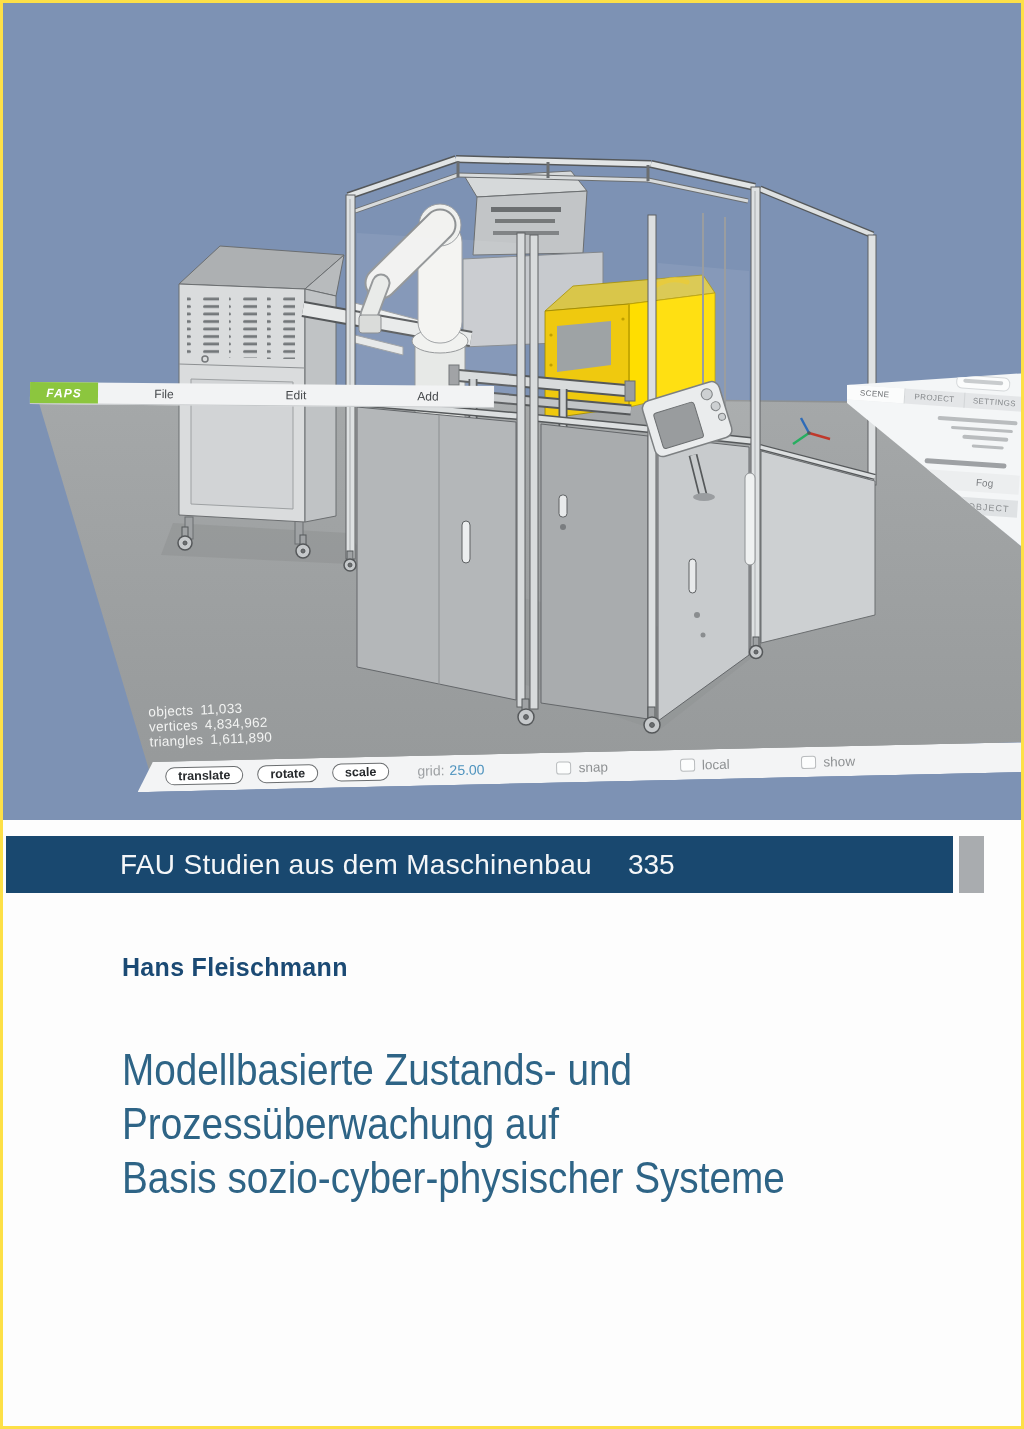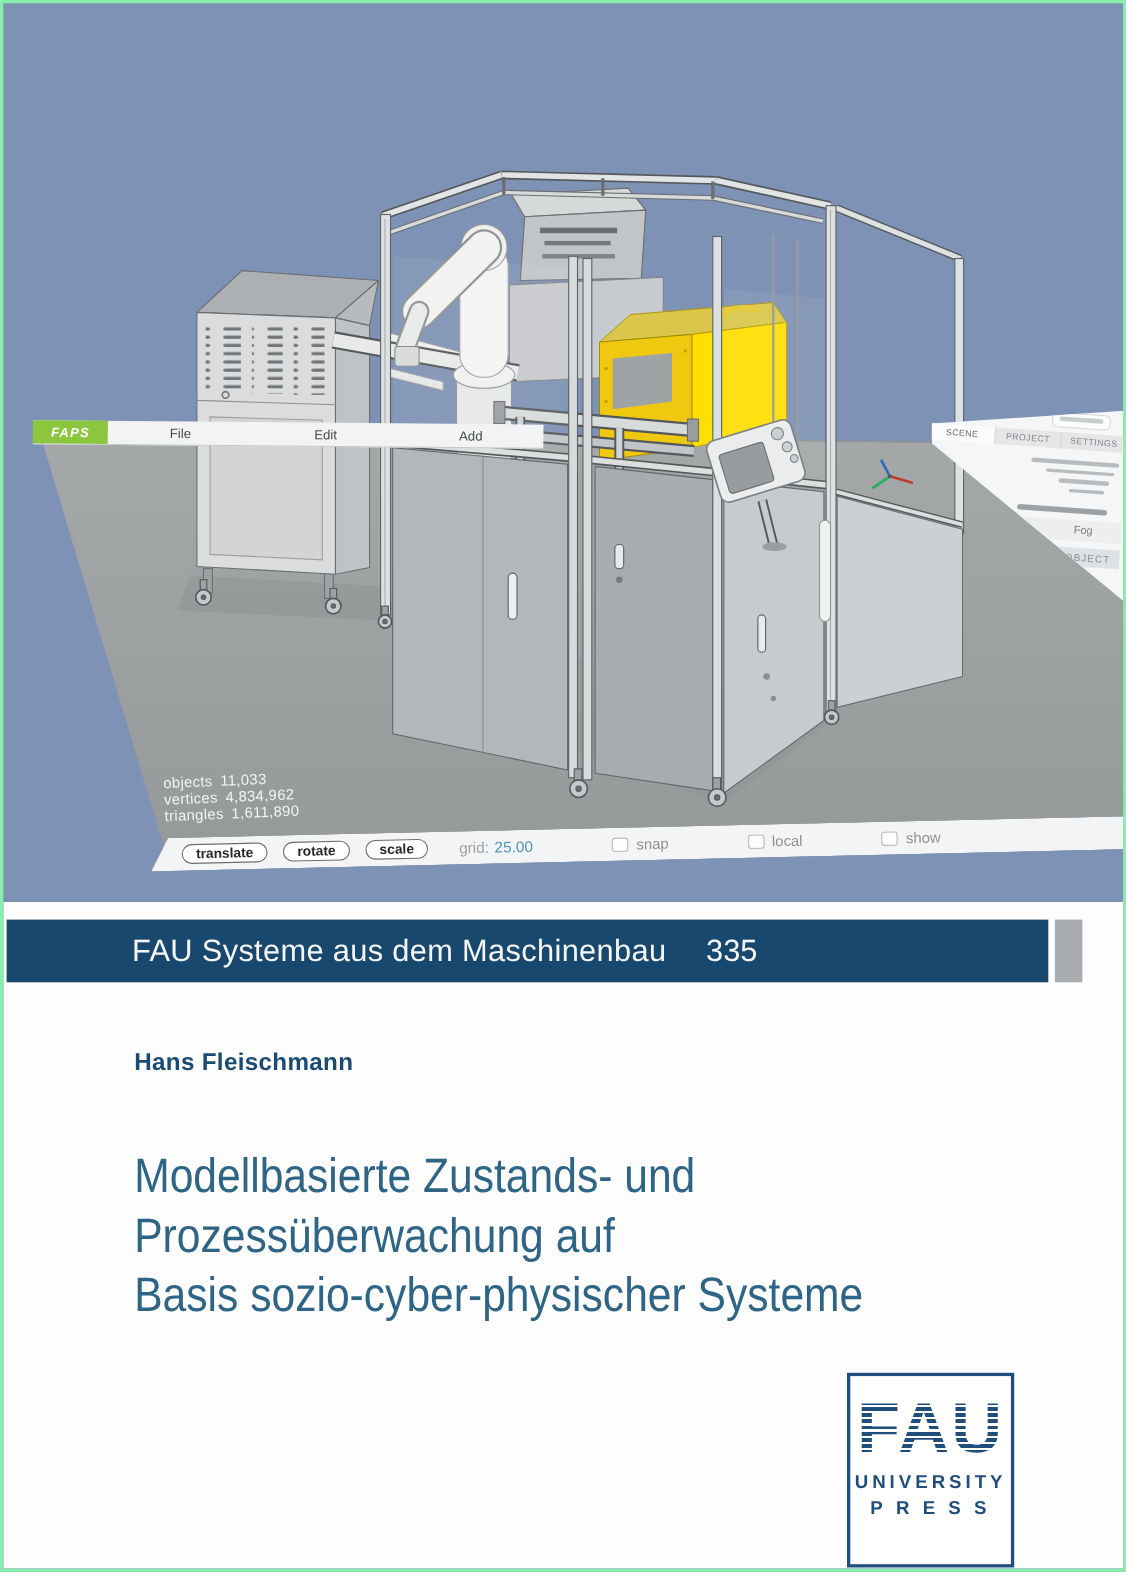--- a/index.html
+++ b/index.html
@@ -1,28 +1,28 @@
 <!DOCTYPE html>
 <html><head>
 <meta charset="utf-8">
 <style>
   html,body{margin:0;padding:0;background:#3a3f4a;}
   .cover{
     position:relative; width:1024px; height:1429px;
-    background:#7D92B4; border:3px solid #86efac; box-sizing:border-box;
+    background:#7D92B4; border:3px solid #fde047; box-sizing:border-box;
     overflow:hidden; font-family:"Liberation Sans", sans-serif;
   }
   
   .lower{position:absolute;left:0;top:817px;right:0;bottom:0;background:#FDFDFD;}
   .banner{position:absolute;left:3px;top:833px;width:947px;height:57px;background:#19486F;
           display:flex;align-items:center;color:#F4F6F8;font-size:28px;}
   .banner .txt{padding-left:114px;letter-spacing:.3px;}
   .banner .num{margin-left:36px;}
   .banner-block{position:absolute;left:956px;top:833px;width:25px;height:57px;background:#A9ACAF;}
-  .author{position:absolute;left:119px;top:950px;font-size:22px;font-weight:bold;color:#1B4A74;letter-spacing:.3px;}
+  .author{position:absolute;left:119px;top:950px;font-size:25px;font-weight:bold;color:#1B4A74;letter-spacing:.3px;}
   .title{position:absolute;left:119px;top:1040px;color:#2E6486;font-size:44px;line-height:54px;
          transform:scaleX(.88);transform-origin:0 0;font-weight:400;letter-spacing:0;}
   
   .press{position:absolute;left:767px;top:1245px;width:152px;height:177px;background:#fff;
          border:3px solid #1F4E7C;box-sizing:border-box;text-align:center;}
   .fau-wrap{position:relative;margin-top:16px;height:66px;}
   .fau{font-size:64px;font-weight:bold;letter-spacing:2px;color:#1F4E7C;line-height:62px;}
   .fau-stripes{position:absolute;left:6px;right:6px;top:1px;height:62px;
     background:repeating-linear-gradient(180deg, rgba(255,255,255,0) 0 3.4px, #fff 3.4px 5.6px);}
   .press-l1{margin-top:5px;font-size:17px;font-weight:bold;letter-spacing:3.6px;color:#1F4E7C;}
@@ -325,35 +325,27 @@
     </div>
     <div class="chk">
       <span class="box"></span>
         <span class="lbl">show</span>
     </div>
   </div>
 
   <div class="lower"></div>
 
   <div class="banner">
-    <span class="txt">FAU Systeme aus dem Maschinenbau</span>
+    <span class="txt">FAU Studien aus dem Maschinenbau</span>
     <span class="num">335</span>
   </div>
   <div class="banner-block"></div>
 
   <div class="author">Hans Fleischmann</div>
 
   <div class="title">
     <div>Modellbasierte Zustands- und</div>
     <div>Prozessüberwachung auf</div>
     <div>Basis sozio-cyber-physischer Systeme</div>
   </div>
 
-  <div class="press">
-    <div class="fau-wrap">
-      <div class="fau">FAU</div>
-      <div class="fau-stripes"></div>
-    </div>
-    <div class="press-l1">UNIVERSITY</div>
-    <div class="press-l2">PRESS</div>
-  </div>
 
 </div>
 
 </body></html>

